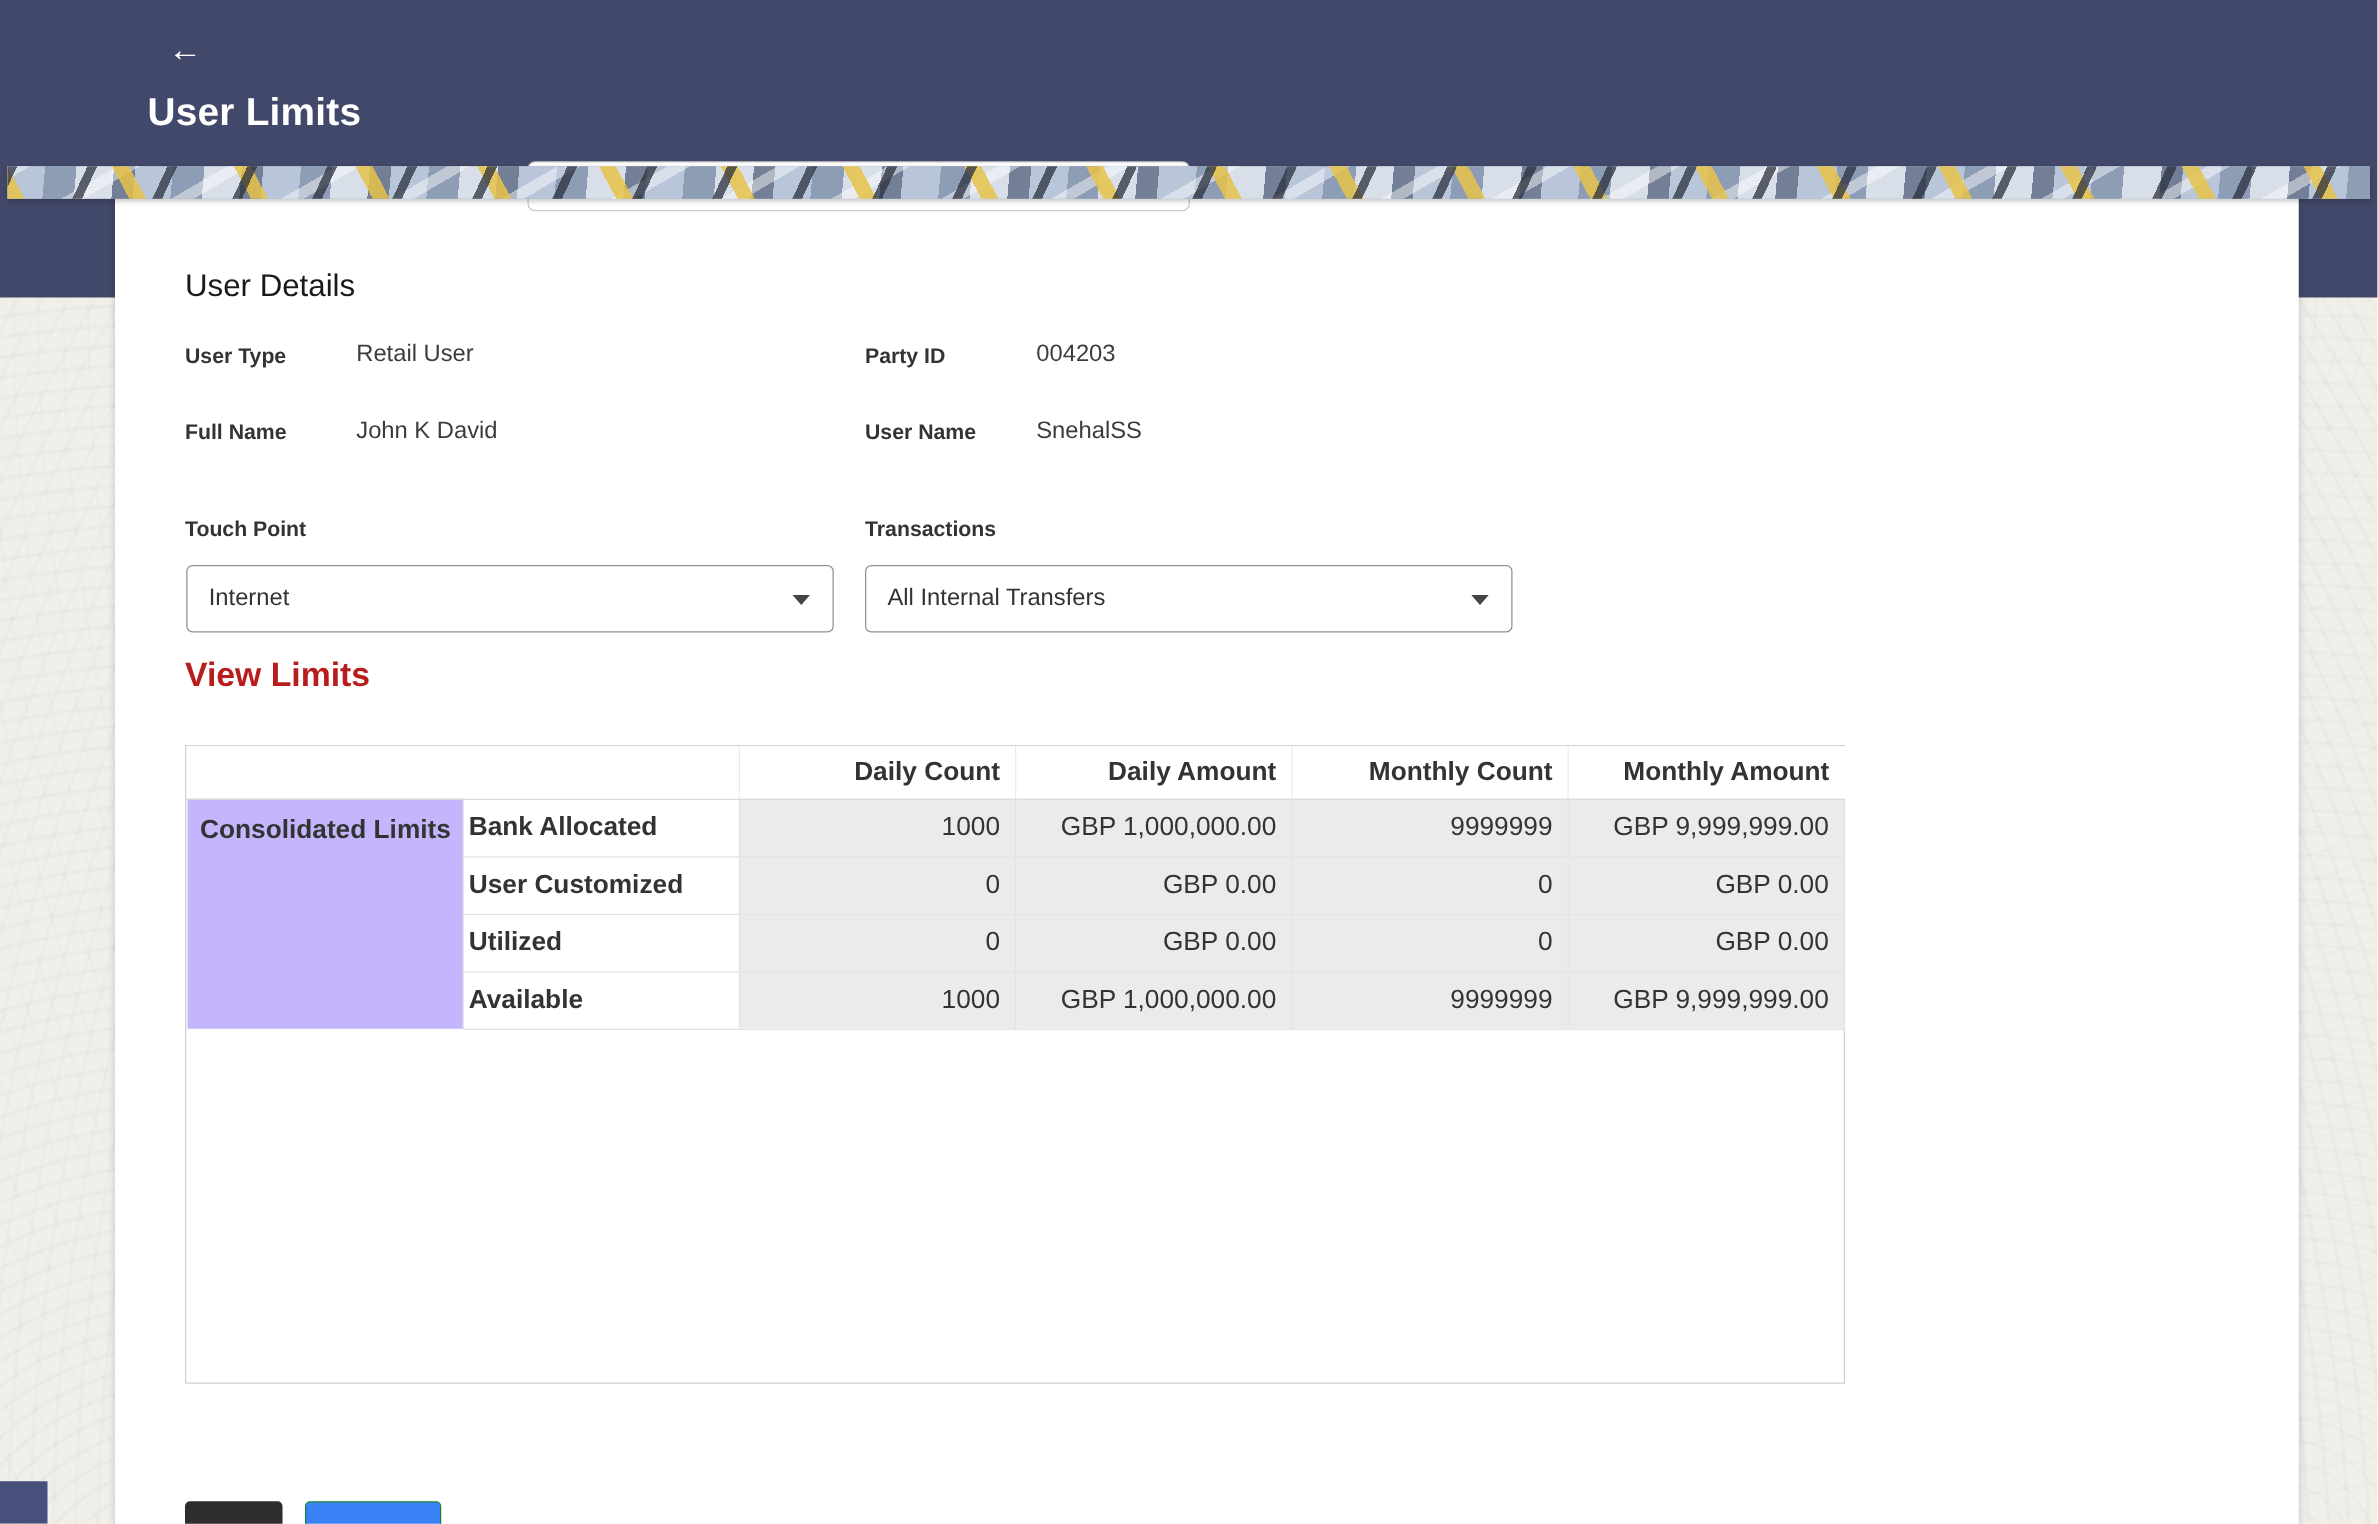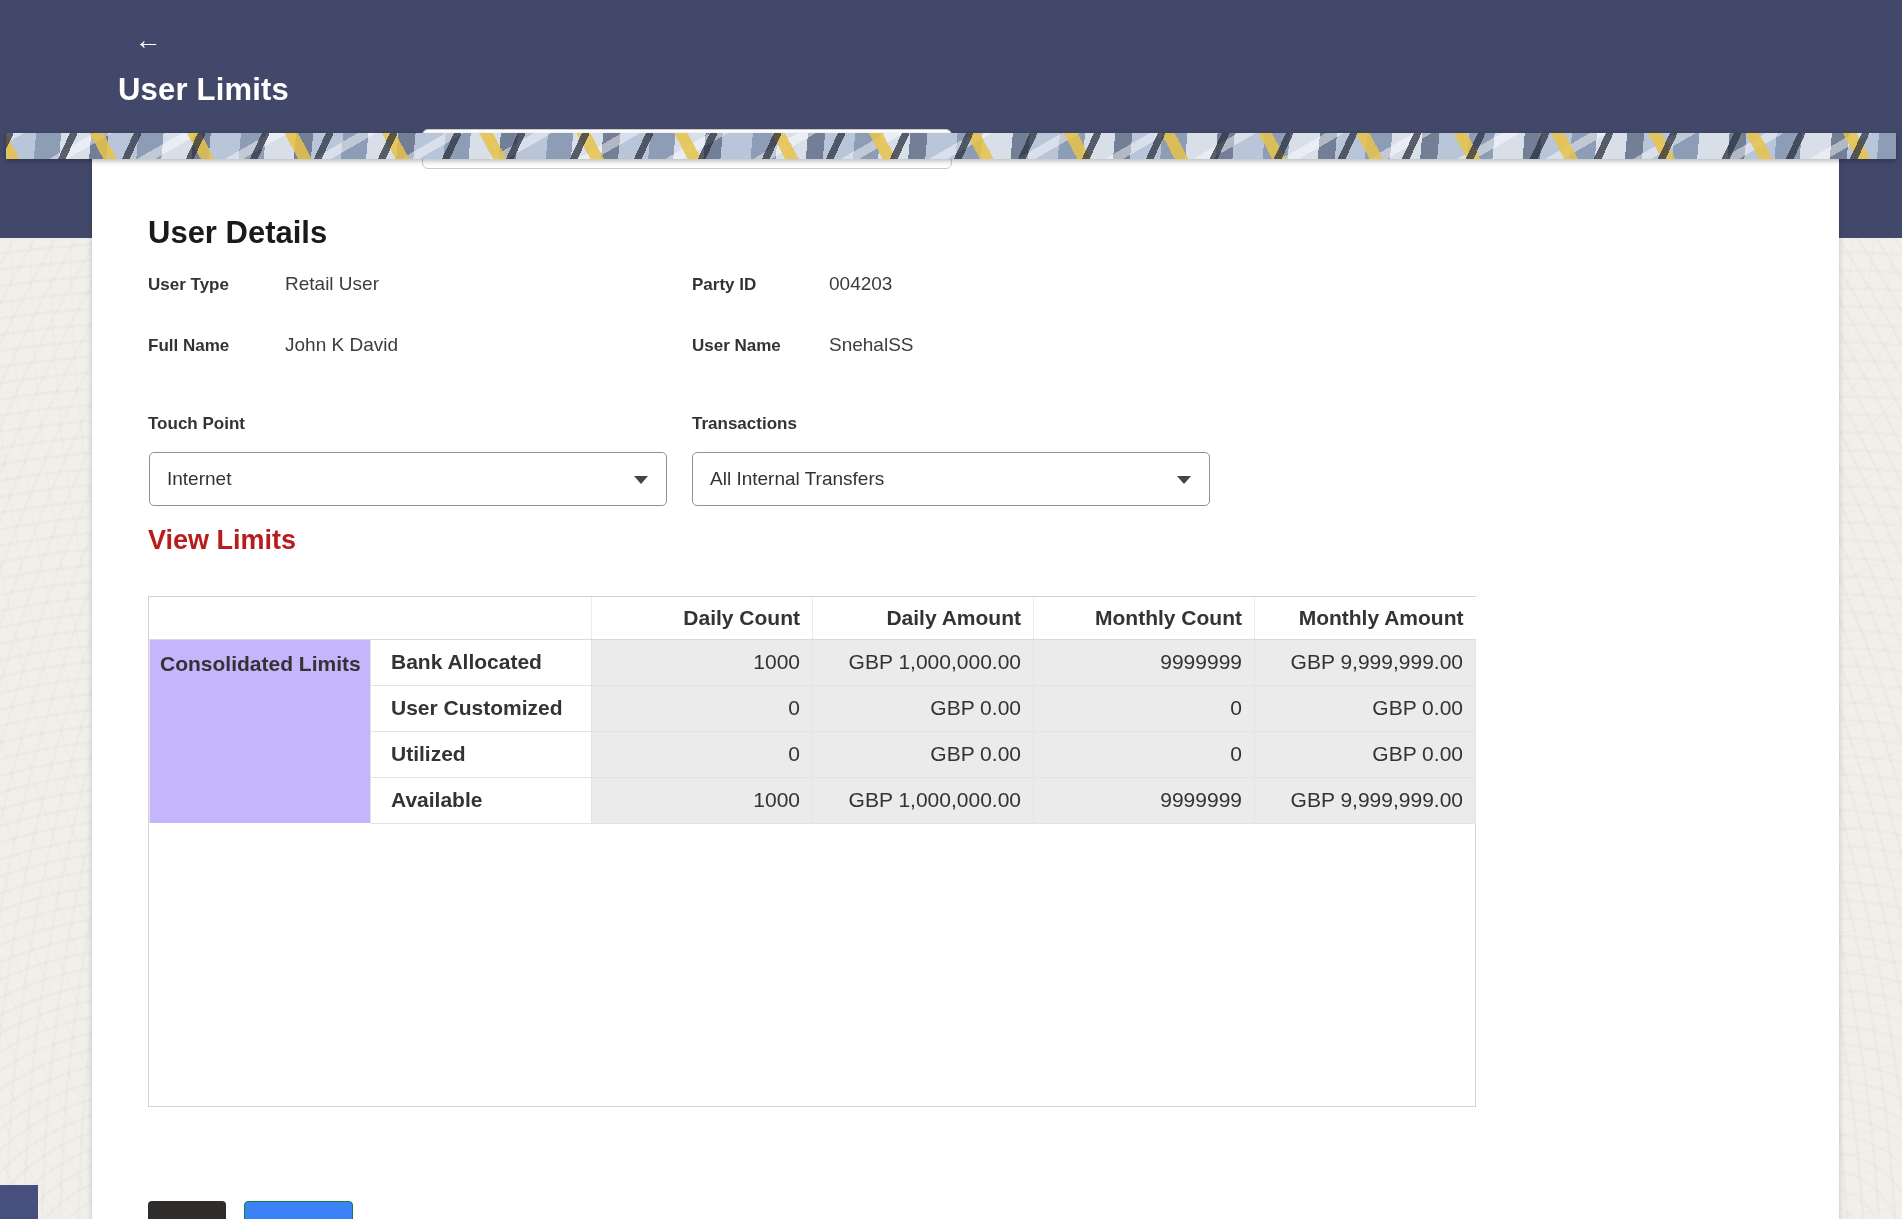--- a/index.html
+++ b/index.html
@@ -51,21 +51,21 @@
     background:#ffffff; z-index:2;
     box-shadow:0 1px 6px rgba(0,0,0,0.18);
   }
   .partial-box {
     position:absolute; left:330px; top:-28px; width:530px; height:40px;
     background:#ffffff; border:1px solid #c9c9c9; border-radius:6px;
   }
 
   .section-title-1 {
     position:absolute; left:56px; top:58px;
-    font-size:31px; font-weight:700; color:#1a1a1a;
+    font-size:25px; font-weight:400; color:#1a1a1a;
   }
 
   .field-label { position:absolute; font-size:17px; font-weight:700; color:#333; }
   .field-value { position:absolute; font-size:19px; font-weight:400; color:#3c3c3c; }
   .fl-1 { left:56px;  top:118px; }
   .fv-1 { left:193px; top:116px; }
   .fl-2 { left:600px; top:118px; }
   .fv-2 { left:737px; top:116px; }
   .fl-3 { left:56px;  top:179px; }
   .fv-3 { left:193px; top:177px; }
@@ -107,21 +107,21 @@
   table.limits th {
     height:42px; font-weight:700; text-align:right; padding-right:12px;
     background:#fff; border-bottom:1px solid #d9d9d9; border-left:1px solid #ececec;
   }
   table.limits th.blank { border-left:none; }
   table.limits td { height:46px; border:1px solid #e3e3e3;padding-left:25px; }
   table.limits td.group {
     vertical-align:top; padding:12px 8px 0 10px; font-weight:700; background:#c4b5fd;
     border-bottom:none;
   }
-  table.limits td.rowlabel { padding-left:20px; font-weight:700; background:#fff; }
+  table.limits td.rowlabel { padding-left:4px; font-weight:700; background:#fff; }
   table.limits td.num {
     text-align:right; padding-right:12px; background:#ebebeb; font-weight:400;
   }
 
   .actions {
     position:absolute; left:56px; top:1044px; height:52px;
     display:flex; align-items:center;justify-content:flex-end;
   }
   .btn { height:52px; border:none; border-radius:4px; font-size:18px; cursor:pointer;
          font-family:"Liberation Sans","DejaVu Sans",sans-serif; }

